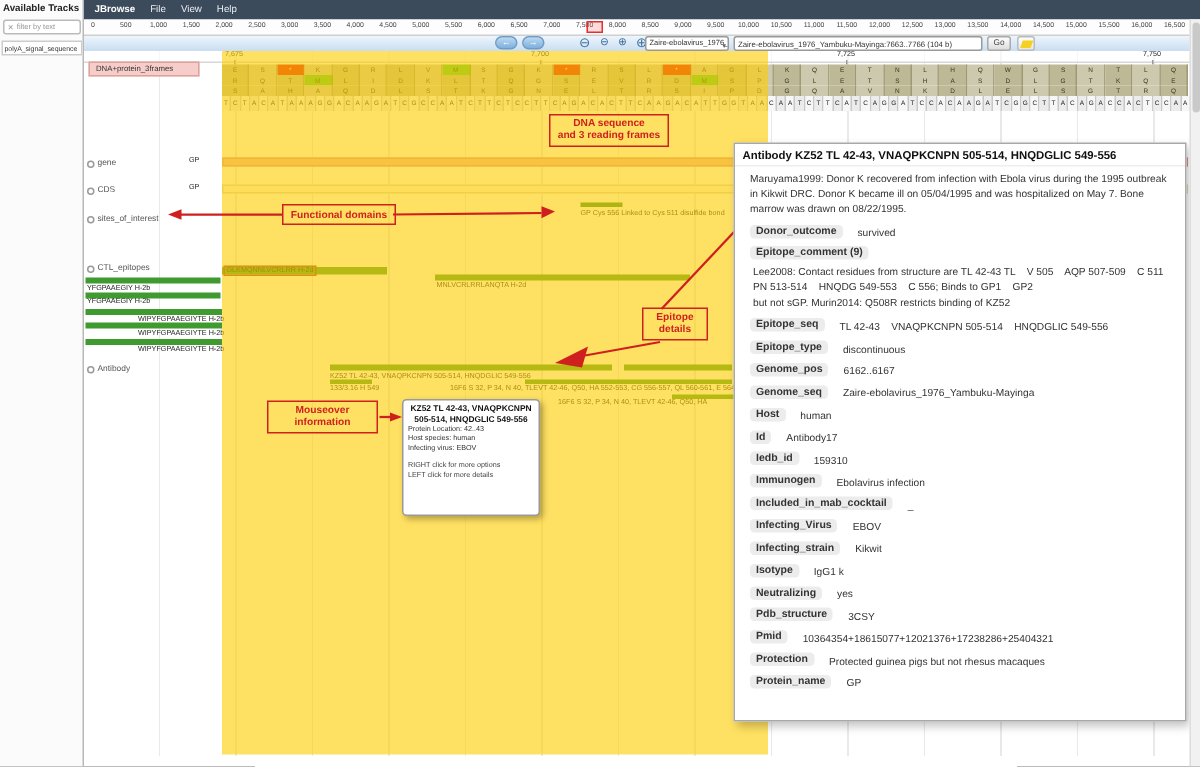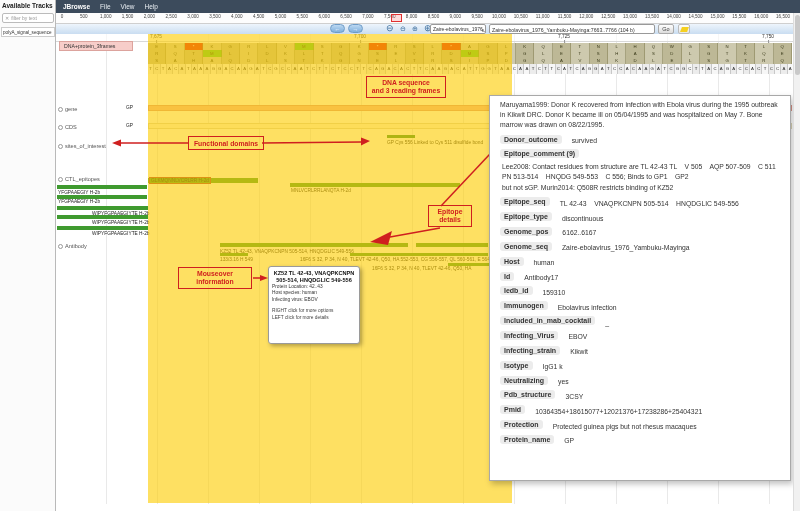--- a/index.html
+++ b/index.html
@@ -456,20 +456,21 @@
           <div class="tt-line">Infecting virus: EBOV</div>
         </div>
       <div class="tt-hint" id="tt-hints">
           <div>RIGHT click for more options</div>
           <div>LEFT click for more details</div>
         </div>
     </div>
   </div>
 
   <div class="panel">
+    <div class="p-title">Antibody KZ52 TL 42-43, VNAQPKCNPN 505-514, HNQDGLIC 549-556</div>
     <div class="p-body" id="p-body">
         <div class="p-intro">Maruyama1999: Donor K recovered from infection with Ebola virus during the 1995 outbreak in Kikwit DRC. Donor K became ill on 05/04/1995 and was hospitalized on May 7. Bone marrow was drawn on 08/22/1995.</div>
         <div class="p-row">
           <div class="p-label">Donor_outcome</div>
           <div class="p-value">survived</div>
         </div>
         <div class="p-row">
           <div class="p-label">Epitope_comment (9)</div>
         </div>
         <div class="p-block">Lee2008: Contact residues from structure are TL 42-43 TL    V 505    AQP 507-509    C 511

